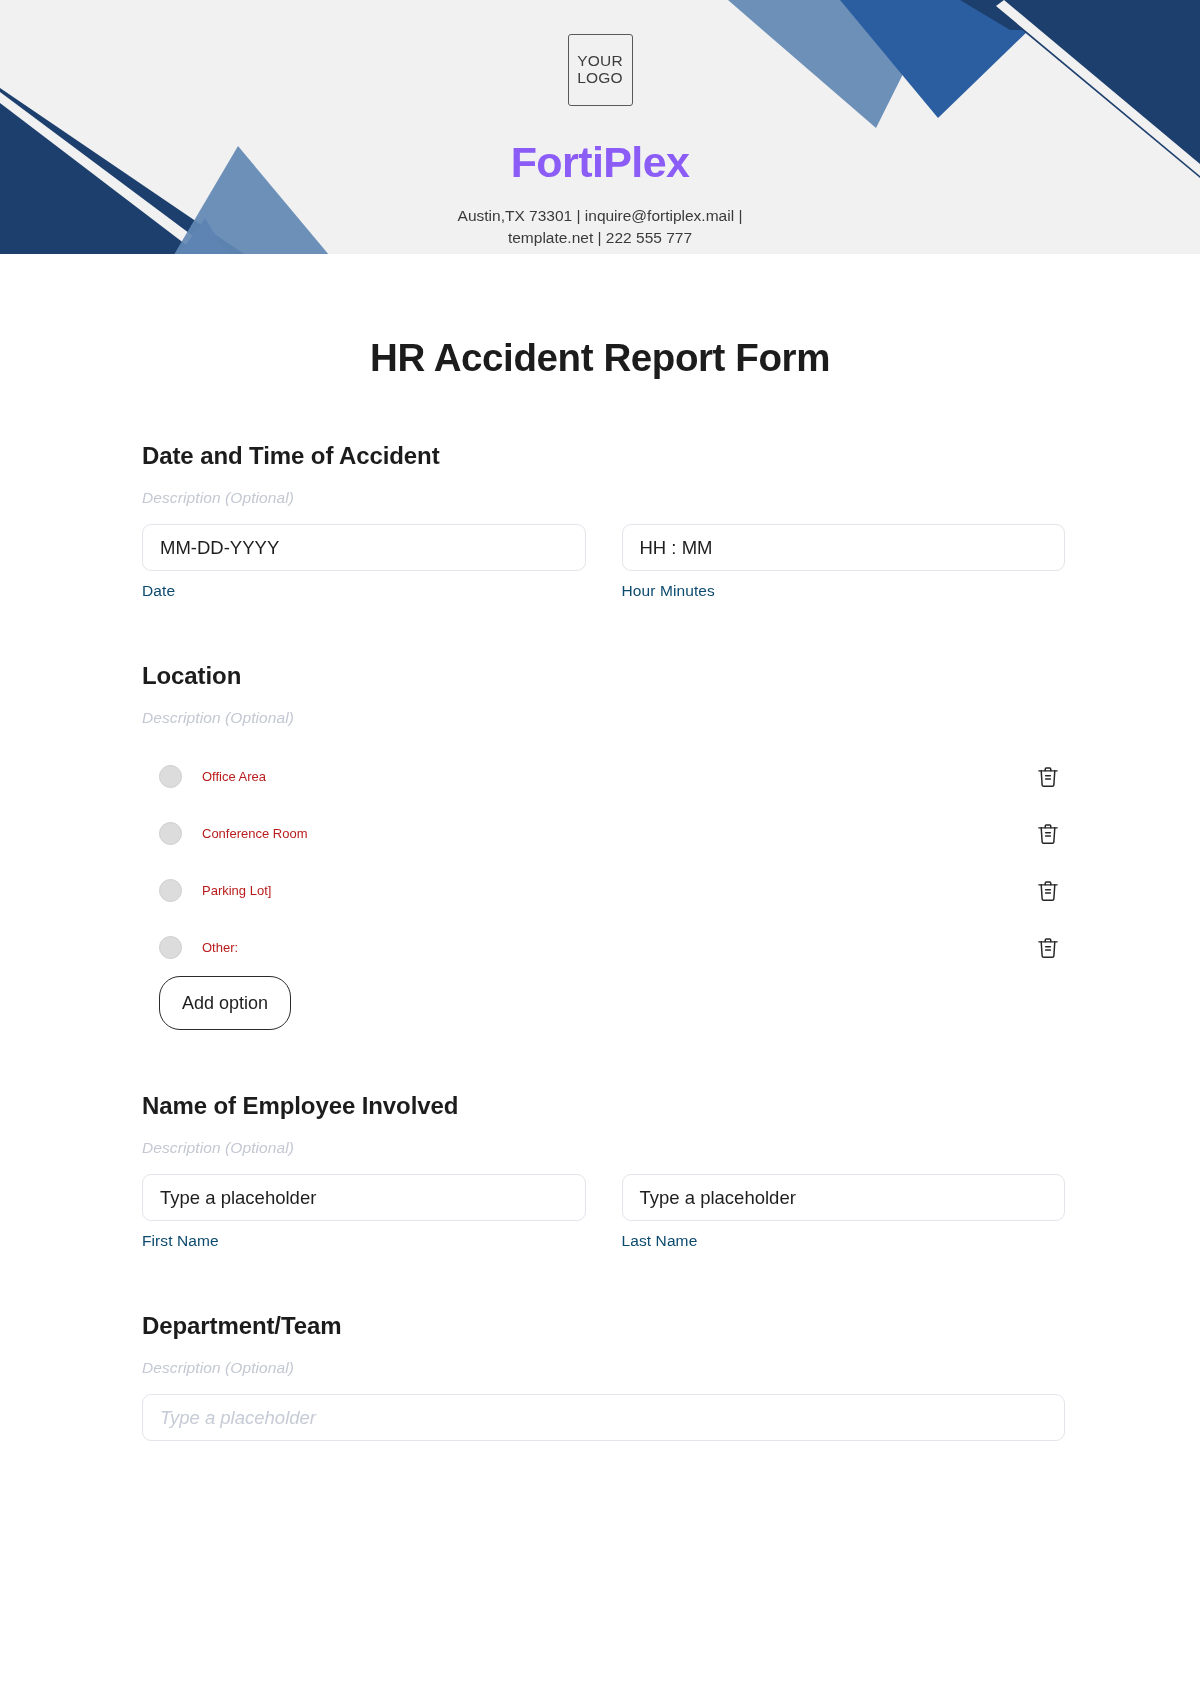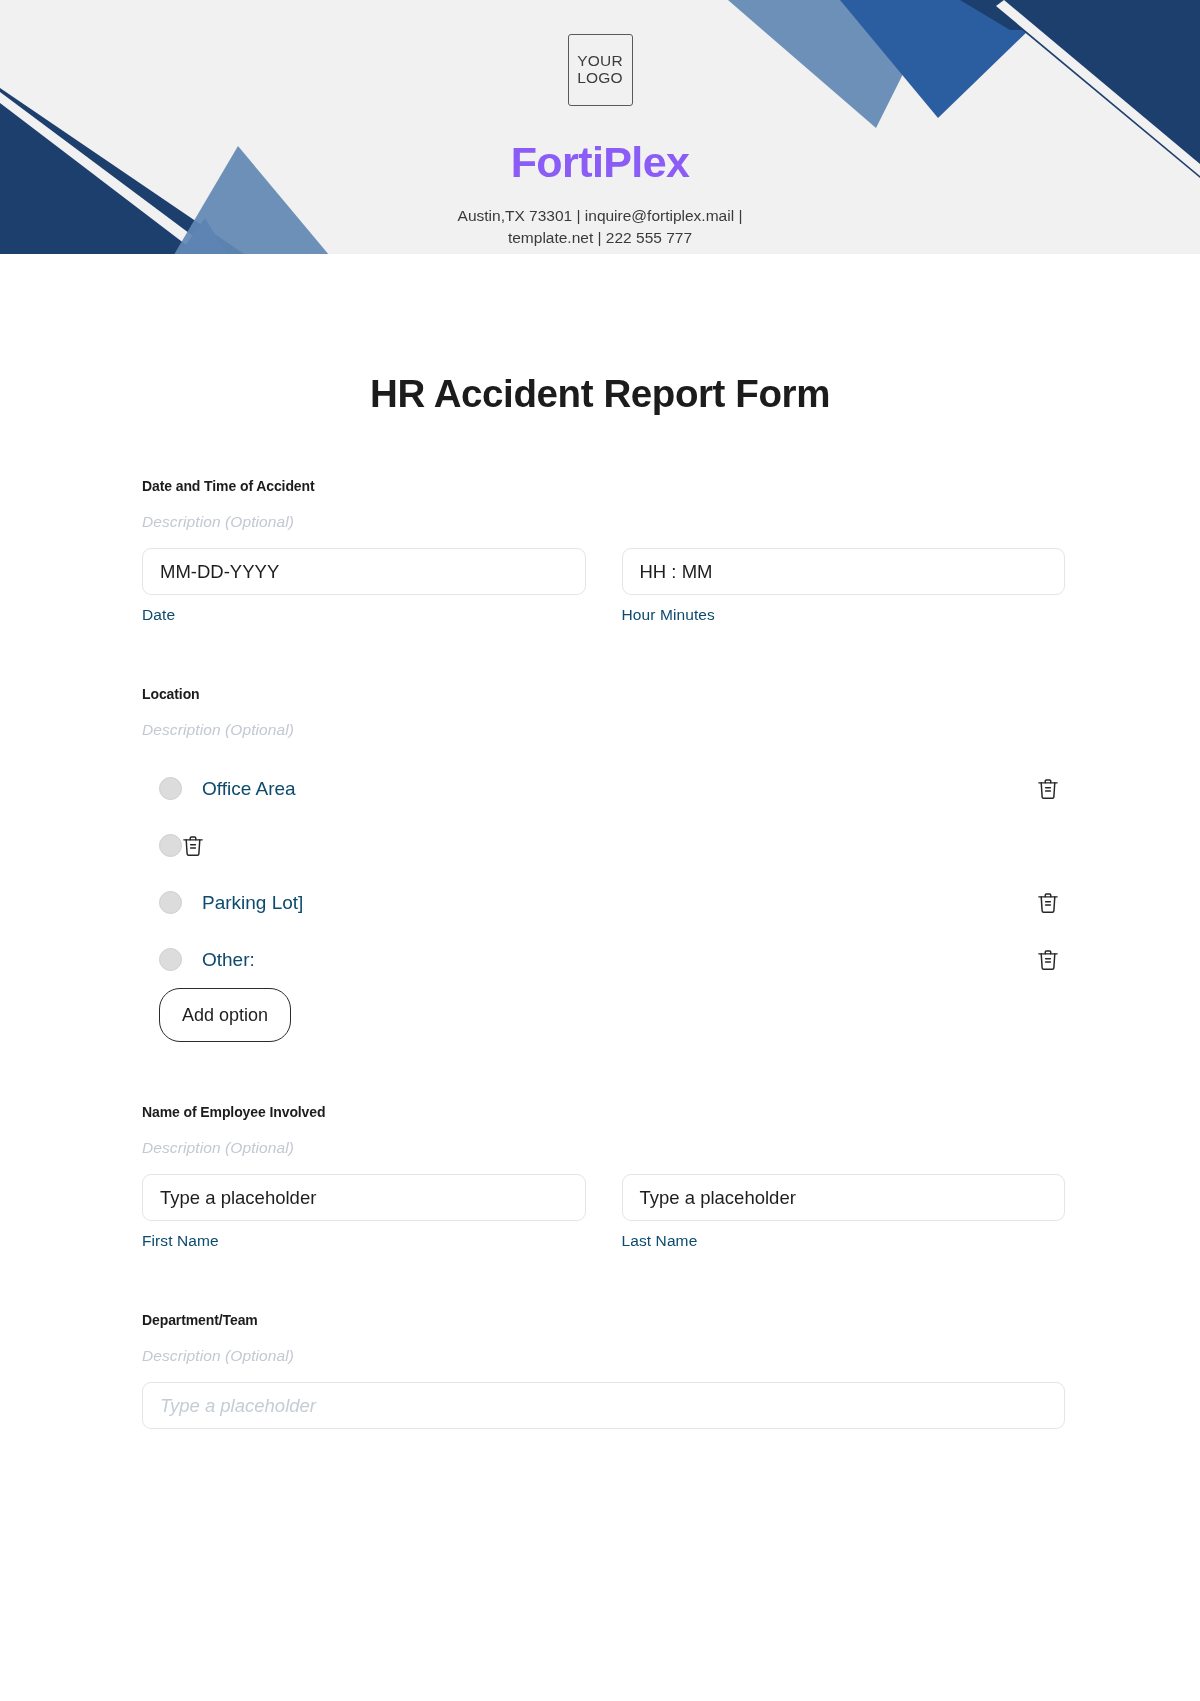--- a/index.html
+++ b/index.html
@@ -68,38 +68,38 @@
 
   
   .sheet { width: 1200px; background: #fff; padding: 0 0 40px 0; }
 
   .form-title {
     text-align: center;
     font-size: 38.5px;
     font-weight: bold;
     color: #1c1c1c;
     letter-spacing: -0.4px;
-    margin-top: 118px;
+    margin-top: 82px;
   }
 
   .form-sub {
     margin: 28px auto 0 auto;
     width: 900px;
     text-align: center;
     font-size: 19px;
     line-height: 1.9;
     color: #22272b;
   }
 
   .content { width: 930px; margin: 0 auto; padding-left: 7px; }
 
   .field-block { margin-top: 62px; }
 
   .q-title {
-    font-size: 14px;
+    font-size: 24px;
     font-weight: bold;
     color: #1c1c1c;
     letter-spacing: -0.1px;
   }
 
   .q-desc {
     margin-top: 19px;
     font-size: 15.5px;
     font-style: italic;
     color: #c3c8d2;
@@ -144,22 +144,22 @@
   }
   .radio {
     width: 23px; height: 23px;
     border-radius: 50%;
     background: #dcdcdc;
     border: 1.3px solid #cfcfcf;
     flex: 0 0 auto;
   }
   .opt-label {
     margin-left: 20px;
-    font-size: 19px;
-    color: #0c4a6e;
+    font-size: 13px;
+    color: #b91c1c;
     flex: 1 1 auto;
   }
   .trash {
     width: 22px; height: 24px;
     flex: 0 0 auto;
     margin-right: 6px;
     display: block;
   }
 
   .add-option {
@@ -257,20 +257,21 @@
             <path d="M2 6.3 H22"></path>
             <path d="M9 6.3 V4.4 a1.2 1.2 0 0 1 1.2-1.2 h3.6 a1.2 1.2 0 0 1 1.2 1.2 V6.3"></path>
             <path d="M4.6 6.3 L5.6 21.6 a1.6 1.6 0 0 0 1.6 1.5 h9.6 a1.6 1.6 0 0 0 1.6-1.5 L19.4 6.3"></path>
             <path d="M9.4 11.6 H14.6"></path>
             <path d="M9.4 15.2 H14.6"></path>
           </svg>
         </div>
 
         <div class="opt-row">
           <span class="radio"></span>
+          <span class="opt-label">Conference Room</span>
           <svg class="trash" viewBox="0 0 24 26" fill="none" stroke="#262626" stroke-width="1.6" stroke-linecap="round" stroke-linejoin="round">
             <path d="M2 6.3 H22"></path>
             <path d="M9 6.3 V4.4 a1.2 1.2 0 0 1 1.2-1.2 h3.6 a1.2 1.2 0 0 1 1.2 1.2 V6.3"></path>
             <path d="M4.6 6.3 L5.6 21.6 a1.6 1.6 0 0 0 1.6 1.5 h9.6 a1.6 1.6 0 0 0 1.6-1.5 L19.4 6.3"></path>
             <path d="M9.4 11.6 H14.6"></path>
             <path d="M9.4 15.2 H14.6"></path>
           </svg>
         </div>
 
         <div class="opt-row">

